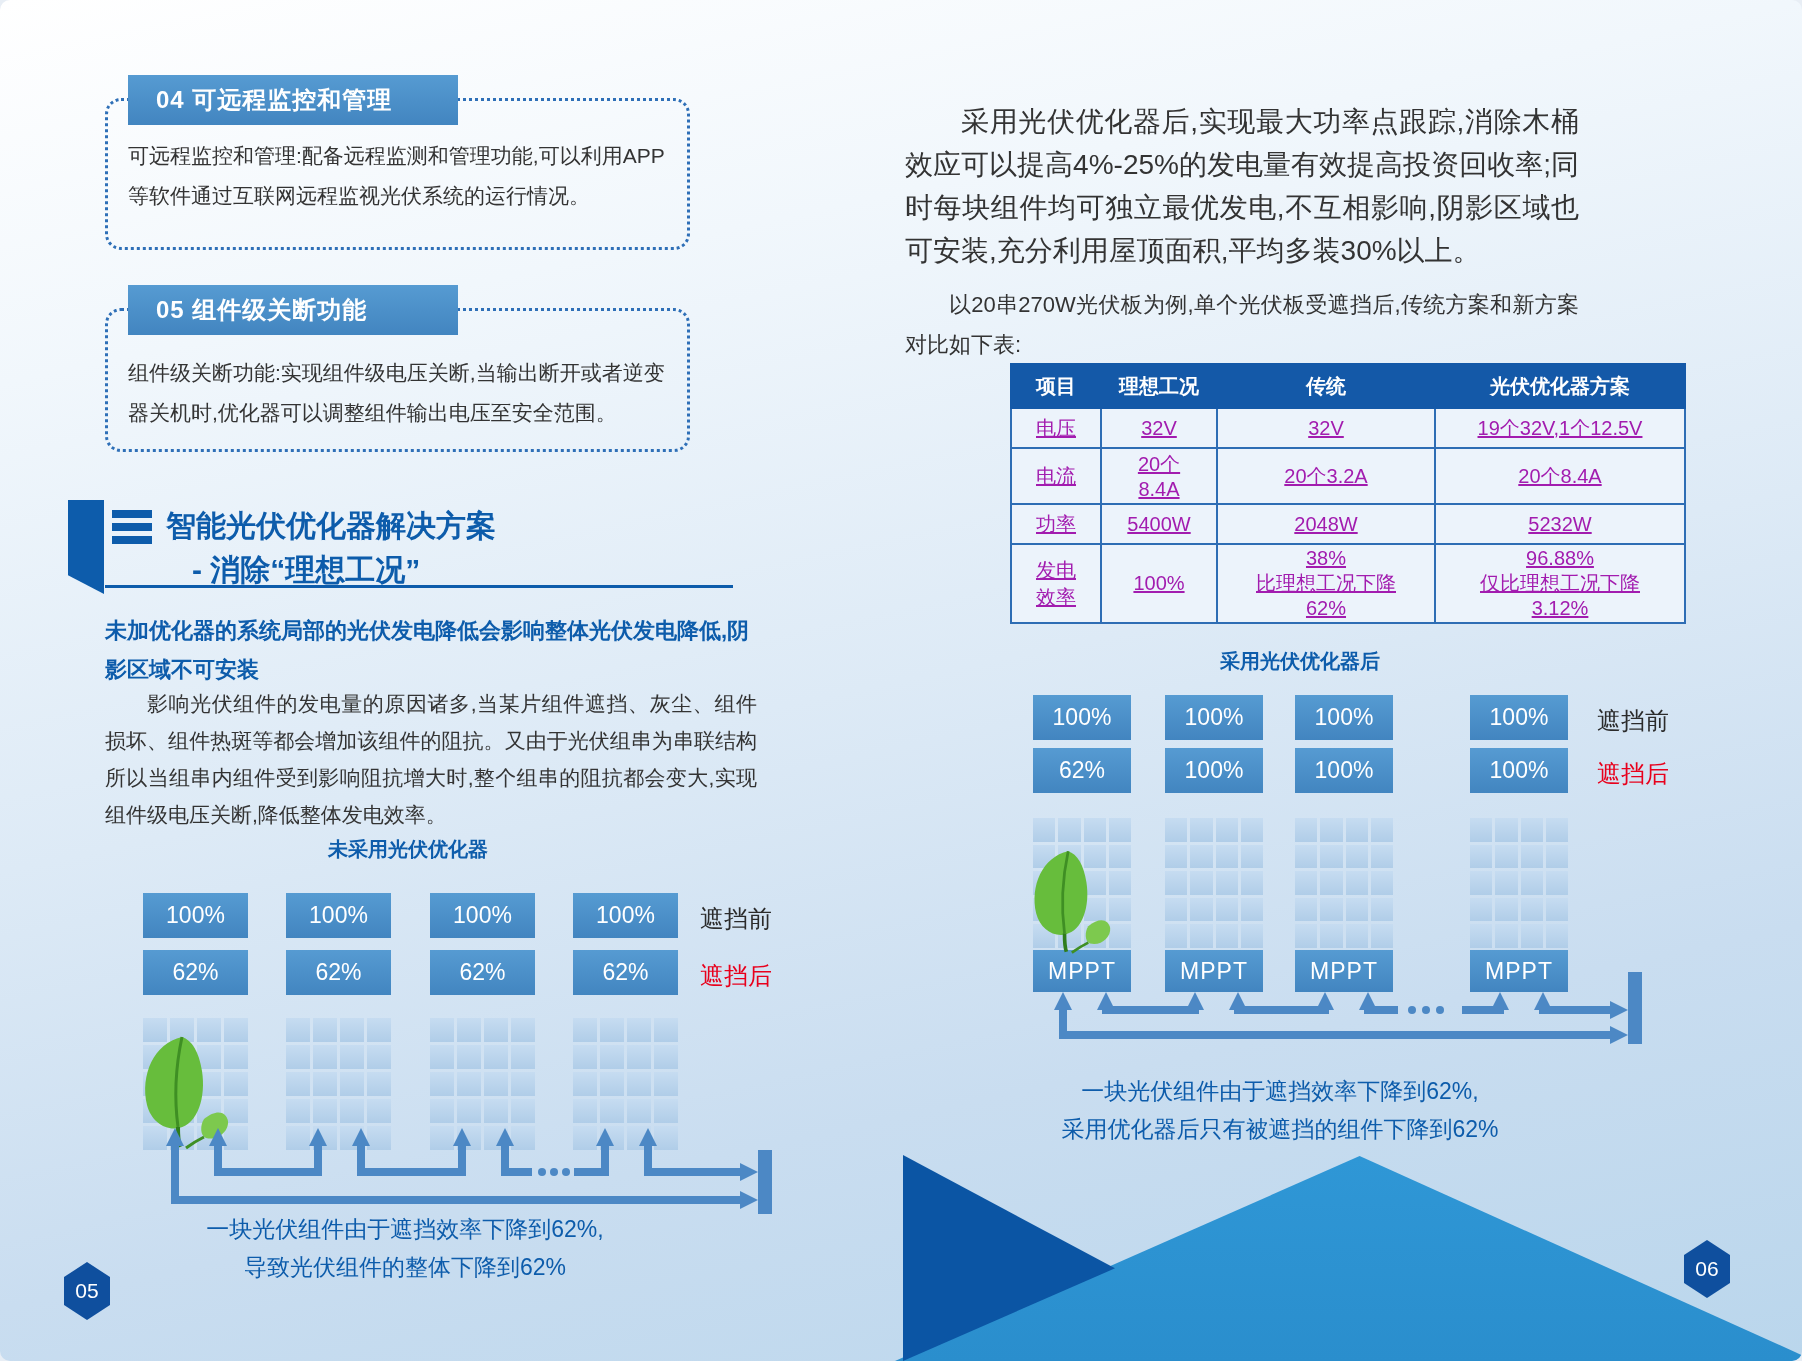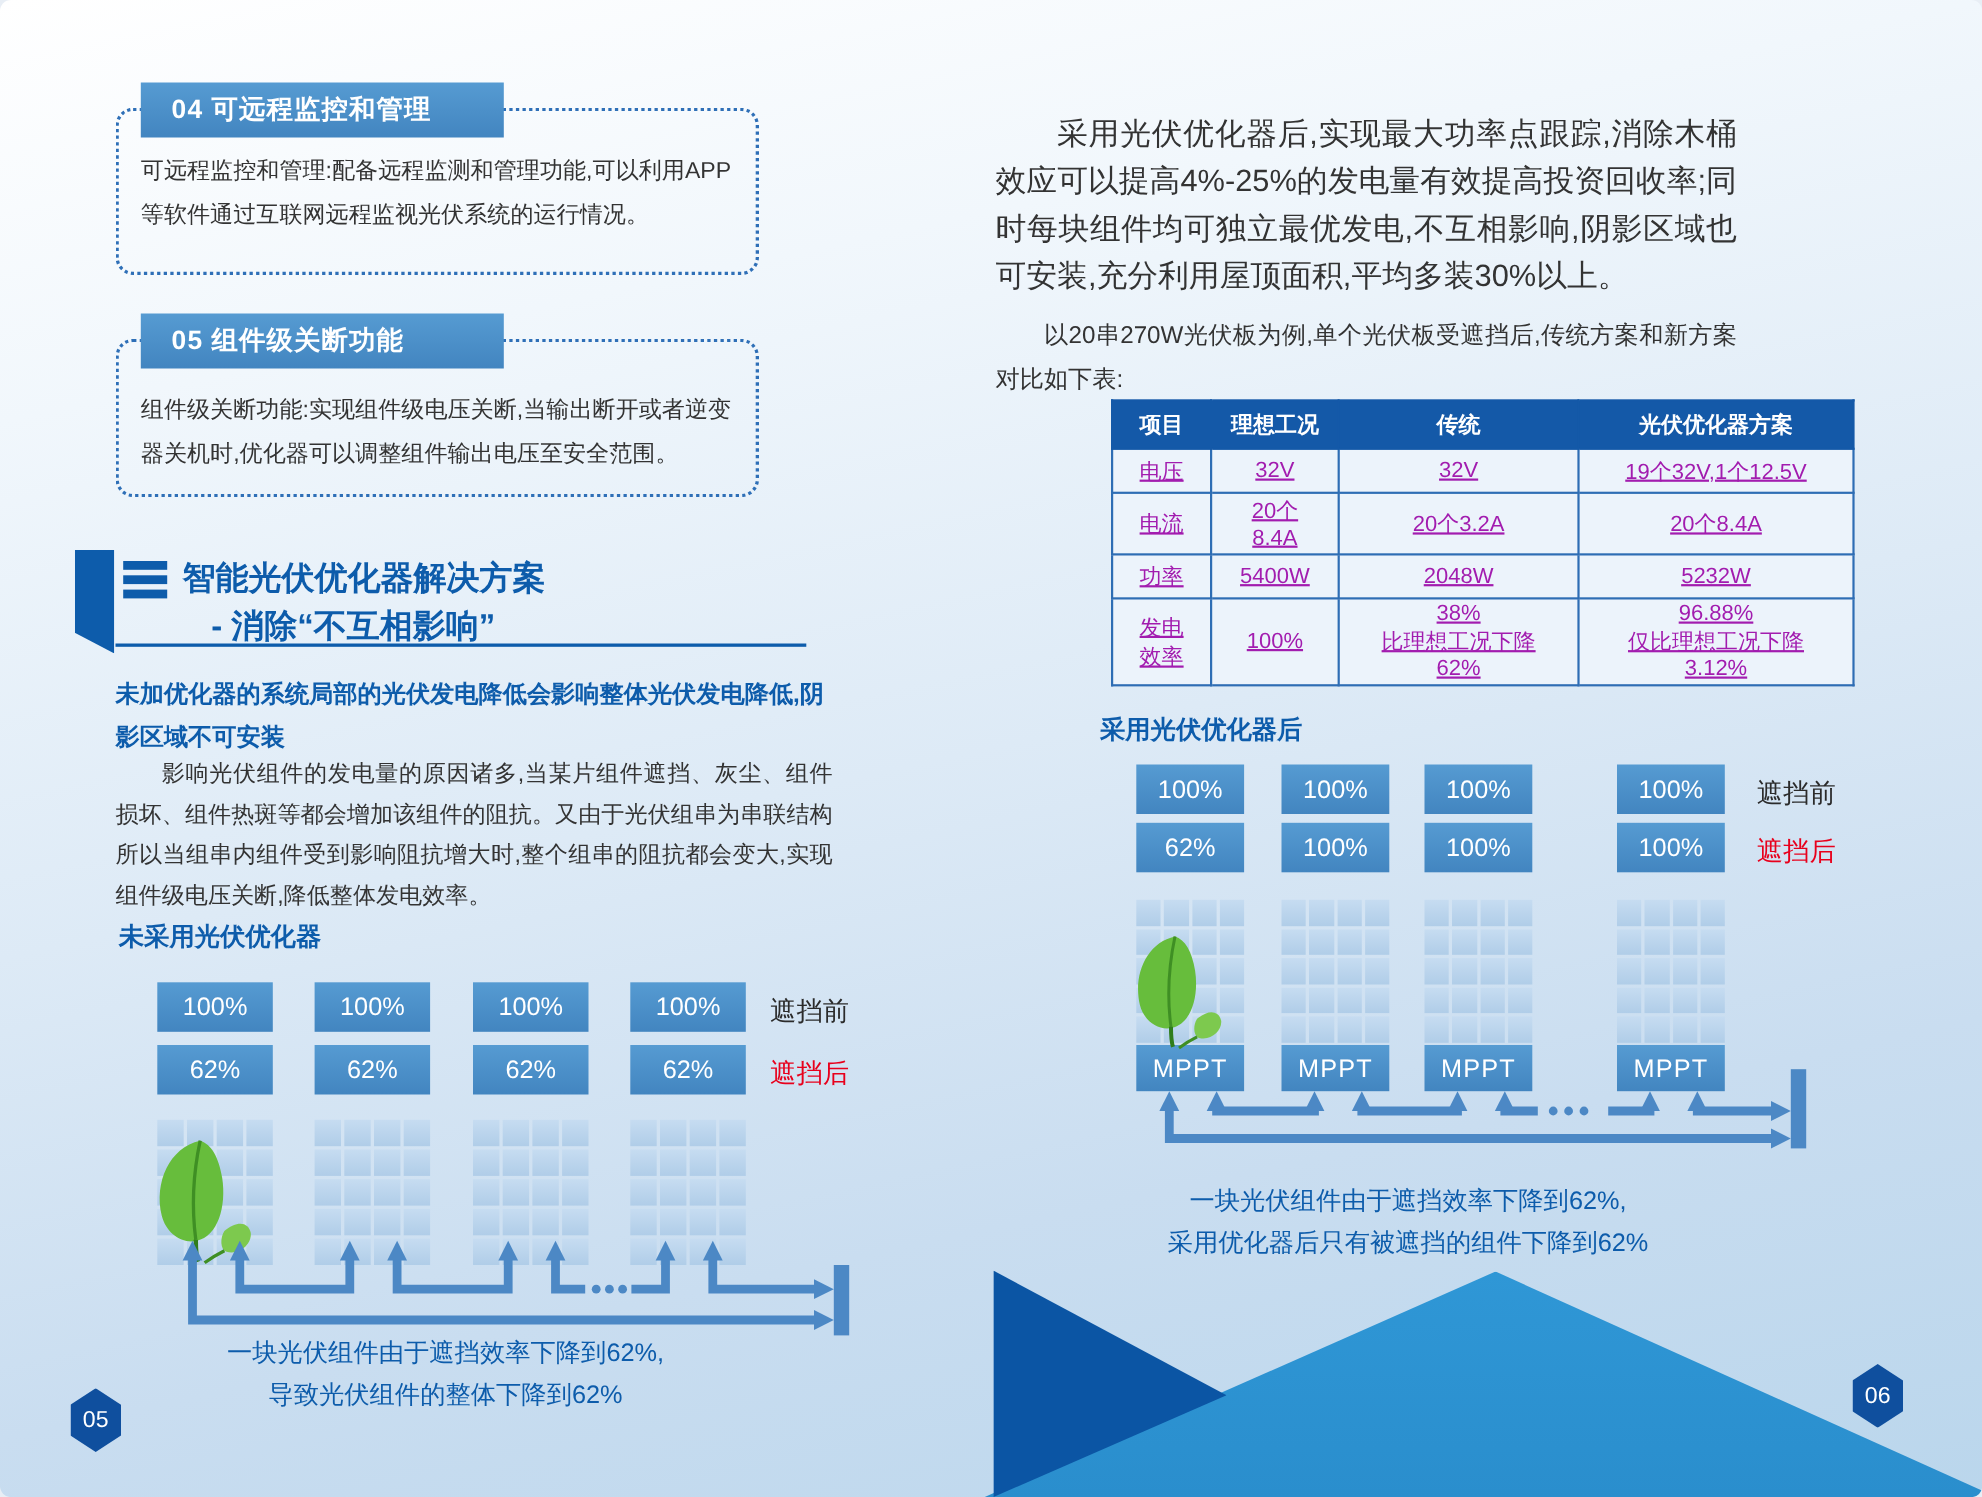--- a/index.html
+++ b/index.html
@@ -20,21 +20,21 @@
   .menu-icon{position:absolute;left:112px;top:510px;width:40px;}
   .menu-icon span{display:block;height:8px;background:#0d5cab;margin-bottom:5px;}
   .sec-title{position:absolute;left:166px;top:504px;color:#0d5cab;font-weight:bold;font-size:30px;line-height:44px;}
   .sec-title .t2{margin-left:26px;}
   .rule{position:absolute;left:105px;top:585px;width:628px;height:3px;background:#0d5cab;}
   .lead{position:absolute;left:105px;top:611px;width:650px;font-size:22px;font-weight:bold;color:#0d5cab;line-height:39px;}
   .para{position:absolute;font-size:21px;line-height:37px;text-indent:2em;text-align:justify;color:#333;}
   .para.pl{left:105px;top:685px;width:652px;}
   .para.pr1{left:905px;top:100px;width:674px;font-size:28px;line-height:43px;}
   .para.pr2{left:905px;top:285px;width:674px;font-size:22px;line-height:40px;}
-  .dtitle{position:absolute;color:#0d5cab;font-weight:bold;font-size:23px;text-align:left;width:600px;}
+  .dtitle{position:absolute;color:#0d5cab;font-weight:bold;font-size:20px;text-align:center;width:600px;}
   
   .pcol{position:absolute;}
   .pct{height:45px;background:linear-gradient(180deg,#569bd2,#4285c0);color:#fff;font-size:23px;
        display:flex;align-items:center;justify-content:center;}
   .pgrid{display:grid;grid-template-columns:repeat(4,1fr);grid-template-rows:repeat(5,1fr);gap:3px;position:absolute;left:0;right:0;}
   .pgrid i{background:linear-gradient(180deg,#c6dcf1,#b0cde8);}
   .mppt{position:absolute;left:0;right:0;height:42px;background:linear-gradient(180deg,#569bd2,#4285c0);
         color:#fff;font-size:23px;display:flex;align-items:center;justify-content:center;letter-spacing:1px;}
   .slabel{position:absolute;font-size:24px;color:#2b2b2b;}
   .slabel.red{color:#e8001c;}
@@ -76,21 +76,21 @@
   </div>
 
   <div class="bookmark"></div>
   <div class="menu-icon">
       <span></span>
       <span></span>
       <span></span>
     </div>
   <div class="sec-title">
     <div>智能光伏优化器解决方案</div>
-    <div class="t2">- 消除“不互相影响”</div>
+    <div class="t2">- 消除“理想工况”</div>
   </div>
   <div class="rule"></div>
 
   <div class="lead">未加优化器的系统局部的光伏发电降低会影响整体光伏发电降低,阴影区域不可安装</div>
   <div class="para pl">影响光伏组件的发电量的原因诸多,当某片组件遮挡、灰尘、组件损坏、组件热斑等都会增加该组件的阻抗。又由于光伏组串为串联结构所以当组串内组件受到影响阻抗增大时,整个组串的阻抗都会变大,实现组件级电压关断,降低整体发电效率。</div>
 
   <div class="dtitle" style="left:108px;top:836px;">未采用光伏优化器</div>
 
   <div class="pcol" style="left:143px;top:893px;width:105px;height:262px;">
     <div class="pct">100%</div>

